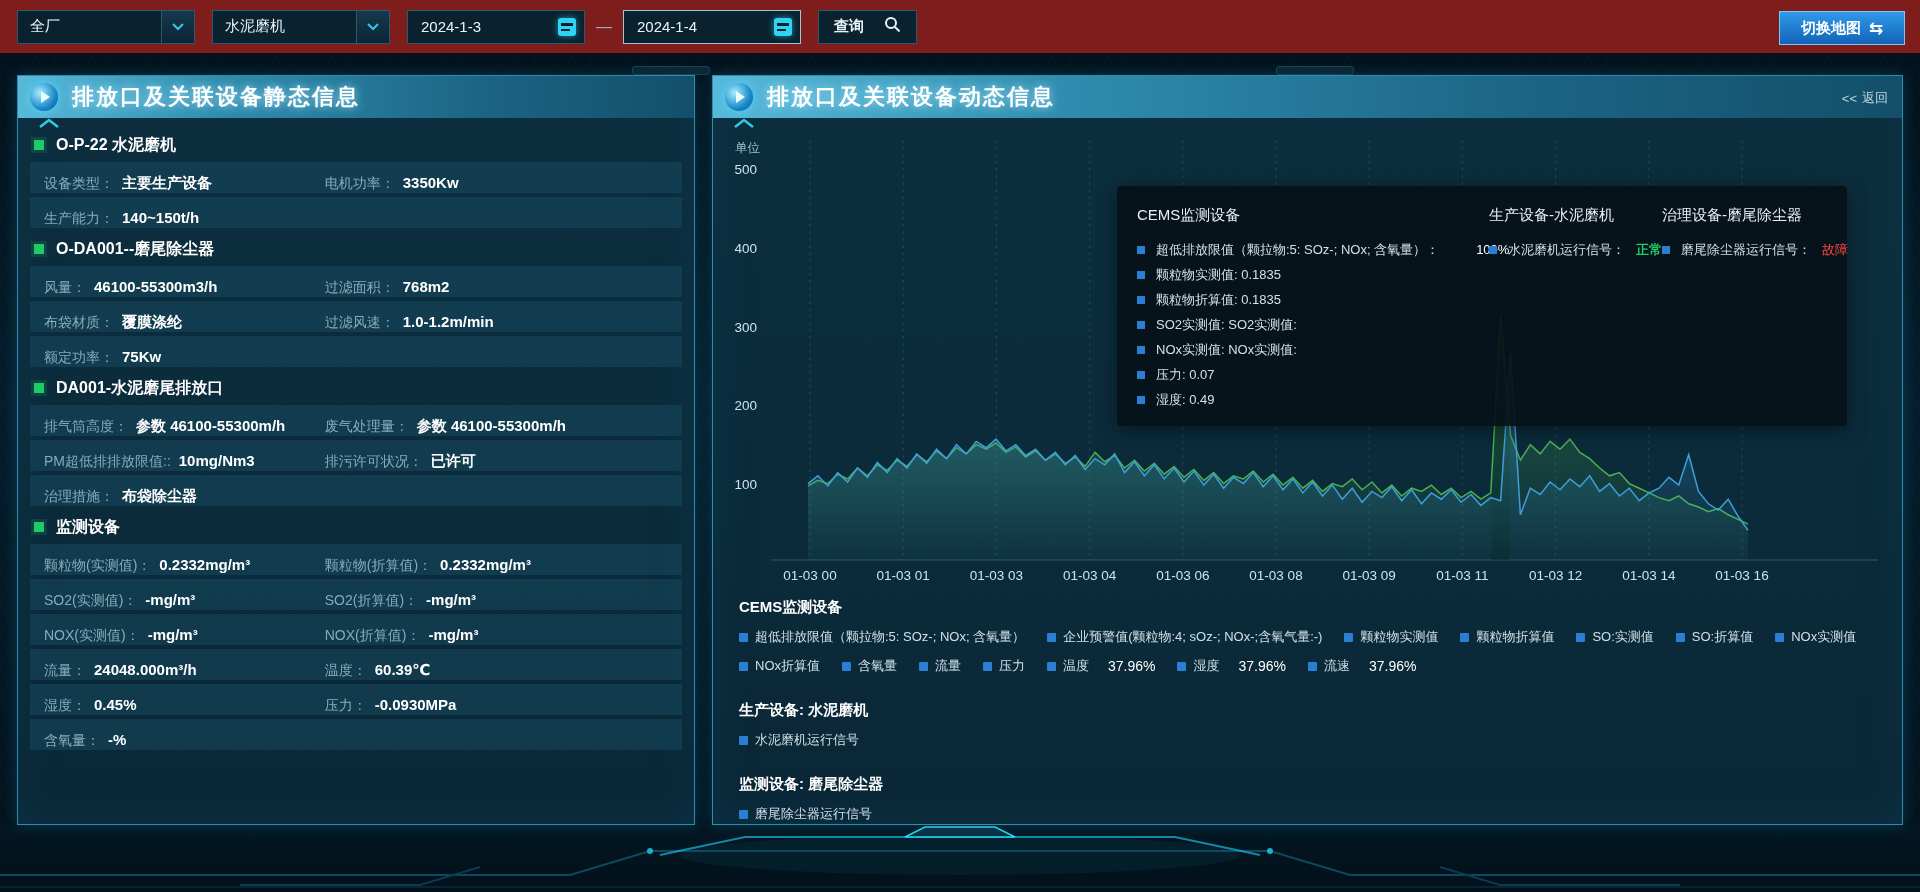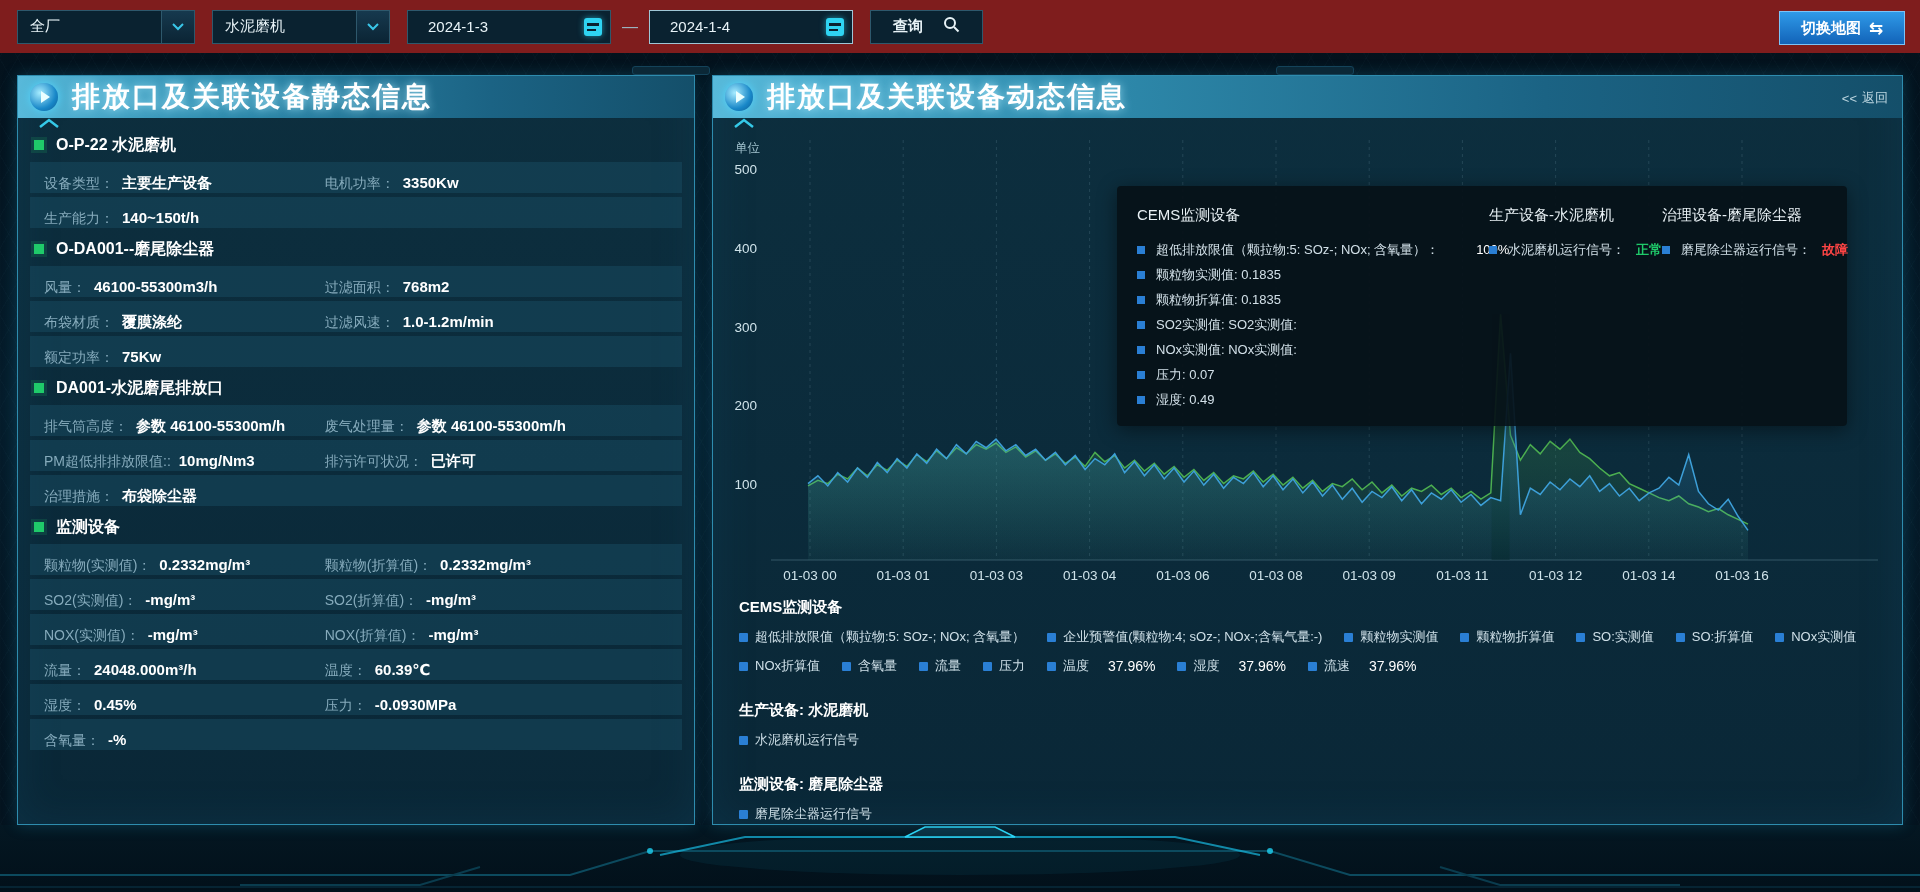--- a/index.html
+++ b/index.html
@@ -14,43 +14,43 @@
       repeating-linear-gradient(-60deg,rgba(120,200,230,.02) 0 1px,transparent 1px 16px);}
   
   .topbar{position:absolute;top:0;left:0;width:100%;height:53px;background:#7f1d1d;
     display:flex;align-items:center;gap:17px;padding-left:17px;box-sizing:border-box;z-index:10}
   .ctrl{display:flex;align-items:center;background:#0a2230;border:1px solid #2e586c;
     height:34px;box-sizing:border-box;cursor:pointer}
   .select{width:178px;justify-content:space-between;padding-left:12px}
   .ctrl .txt{font-size:15px;color:#e8f3f7}
   .chev-box{width:32px;height:100%;border-left:1px solid #2e586c;display:flex;align-items:center;
     justify-content:center;background:linear-gradient(180deg,#16394e,#0b2434)}
-  .date{width:204px;justify-content:space-between;padding:0 8px 0 20px}
+  .date{width:178px;justify-content:space-between;padding:0 8px 0 13px}
   .date.end{border-color:#9fc6d6}
   .cal{width:18px;height:18px;background:#2fd4f2;border-radius:3px;position:relative;box-shadow:0 0 6px rgba(47,212,242,.6)}
   .cal::before{content:"";position:absolute;left:3px;right:3px;top:5px;height:3px;background:#0a2230}
   .cal::after{content:"";position:absolute;left:3px;right:6px;top:11px;height:2px;background:#0a2230}
   .range-sep{color:#9db8c4;font-size:16px;margin:0 -6px}
-  .query{width:113px;justify-content:center;gap:20px}
+  .query{width:99px;justify-content:center;gap:20px}
   .query .txt{font-weight:bold}
   .switch-map{position:absolute;right:15px;top:11px;width:124px;height:32px;cursor:pointer;
     background:linear-gradient(180deg,#2f9ae8,#1263b8);border:1px solid #7cc3f7;
     display:flex;align-items:center;justify-content:center;gap:8px;font-size:15px;font-weight:bold;color:#fff}
   .swap-glyph{font-size:17px;font-weight:bold;line-height:1}
   .top-notch{position:absolute;top:66px;width:76px;height:7px;background:#0b2837;
     border:1px solid #14435a;border-radius:3px;z-index:3}
   
   .panel{position:absolute;top:75px;height:750px;box-sizing:border-box;
     background:linear-gradient(180deg,rgba(13,48,64,.94),rgba(10,40,56,.96));
     border:1px solid #2e8cae;box-shadow:0 0 14px rgba(32,150,190,.28),inset 0 0 40px rgba(18,80,110,.25);z-index:2}
   .panel.left{left:17px;width:678px}
   .panel.right{left:712px;width:1191px}
   .p-header{height:42px;display:flex;align-items:center;position:relative;
     background:linear-gradient(90deg,#58b9da 0%,#2f8cae 30%,#1b6384 70%,#144f6a 100%)}
-  .p-title{font-size:28px;font-weight:bold;letter-spacing:2px;color:#fff;
+  .p-title{font-size:22px;font-weight:bold;letter-spacing:2px;color:#fff;
     text-shadow:0 0 10px rgba(170,235,255,.9)}
   .play-icon{width:28px;height:28px;border-radius:50%;flex:0 0 28px;margin:0 14px 0 12px;
     background:radial-gradient(circle at 35% 35%,#a6ecff,#1887c8 62%,#0b5a92);
     box-shadow:0 0 10px #53d6ff;display:flex;align-items:center;justify-content:center}
   .play-icon i{display:block;width:0;height:0;border-left:9px solid #eaffff;
     border-top:6px solid transparent;border-bottom:6px solid transparent;margin-left:3px}
   .chev-up{position:absolute;left:20px;top:39px}
   .back{position:absolute;right:14px;top:13px;display:flex;align-items:center;gap:5px;
     font-size:13px;color:#bcd6e0;cursor:pointer}
   
@@ -70,21 +70,21 @@
   .chart-wrap svg{position:absolute;left:0;top:0}
   .tooltip{position:absolute;left:404px;top:68px;width:730px;height:240px;z-index:5;
     background:rgba(6,17,24,.93);border-radius:4px;padding:16px 20px;box-sizing:border-box;
     display:flex;box-shadow:0 4px 20px rgba(0,0,0,.45)}
   .tt-col1{width:352px}.tt-col2{width:178px}.tt-col3{flex:1}
   .tt-title{font-size:15px;color:#e8f0f4;margin:4px 0 12px}
   .tt-item{display:flex;align-items:center;gap:11px;height:25px;font-size:13px;color:#d2e0e8;white-space:nowrap}
   .tt-mark{width:8px;height:8px;flex:0 0 8px;background:#2a7fd4}
   .tt-val{margin-left:26px;color:#fff}
   .st-ok{color:#1fca6a;font-weight:bold}
-  .st-err{color:#ff4545;font-weight:bold}
+  .st-err{color:#ff4545;font-weight:normal}
   
   .legend{padding:0 26px}
   .lg-title{font-size:15px;font-weight:bold;color:#fff;margin:10px 0 0}
   .lg-title.spaced{margin-top:26px}
   .lg-row{display:flex;align-items:center;margin-top:11px;column-gap:22px;white-space:nowrap}
   .lg-item{display:flex;align-items:center;gap:7px;font-size:13px;color:#cfe0e8;cursor:pointer}
   .lg-mark{width:9px;height:9px;flex:0 0 9px;background:#2a7fd4;border-radius:1px}
   .lg-val{color:#fff;font-size:14px;margin-left:12px}
   
   .footer{position:absolute;left:0;top:825px;width:1920px;height:67px;z-index:1;

